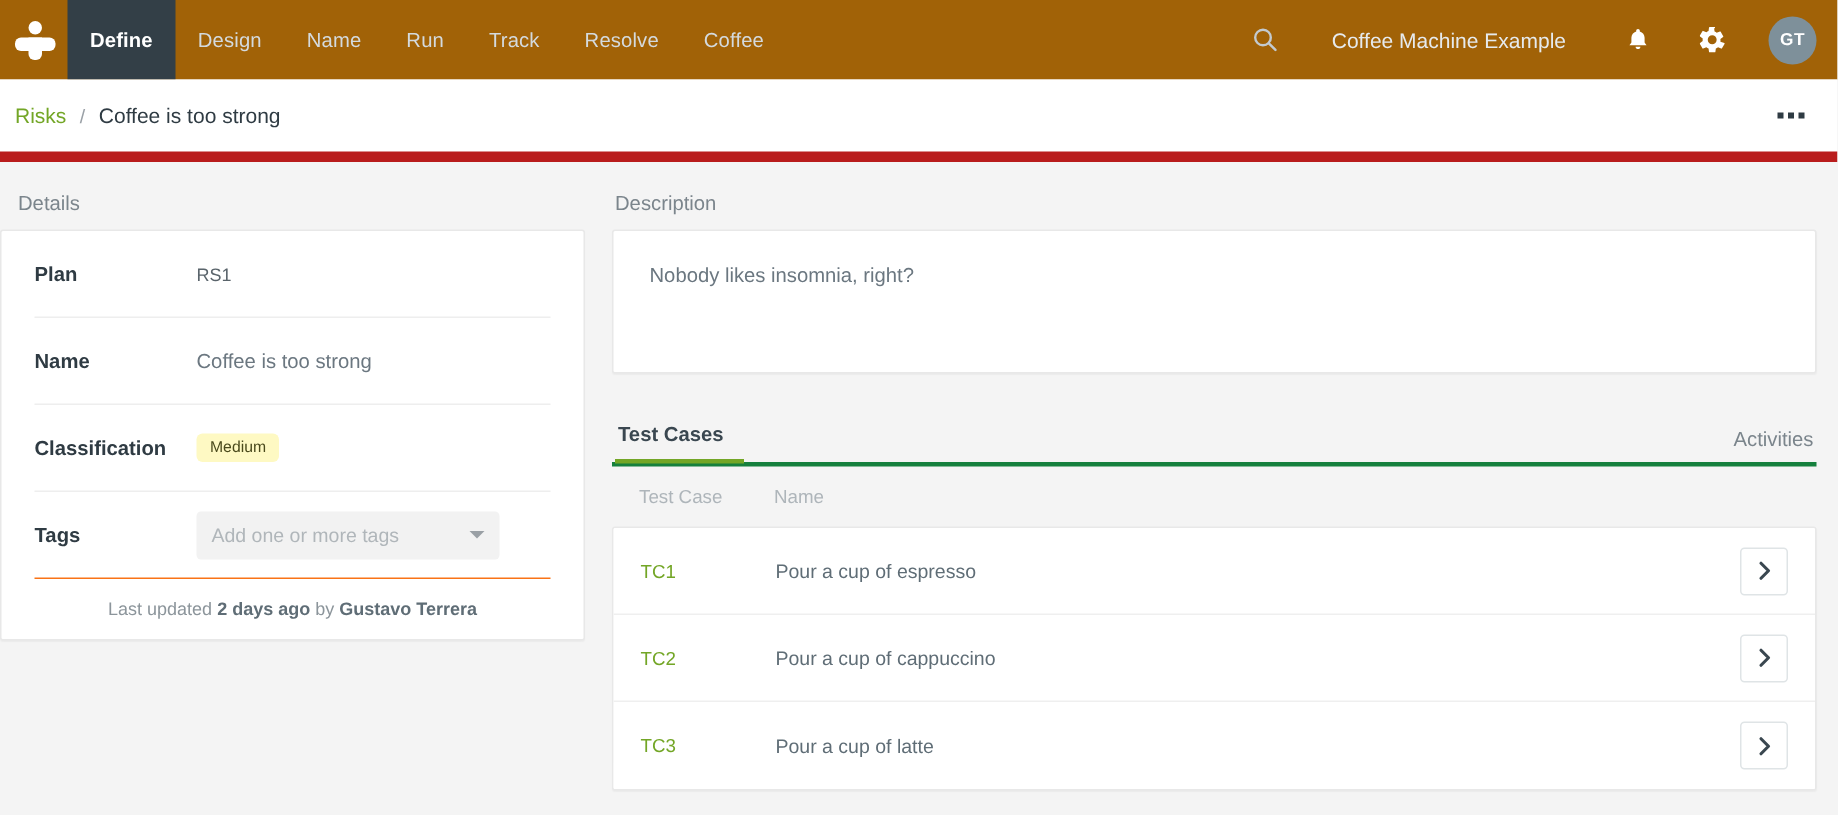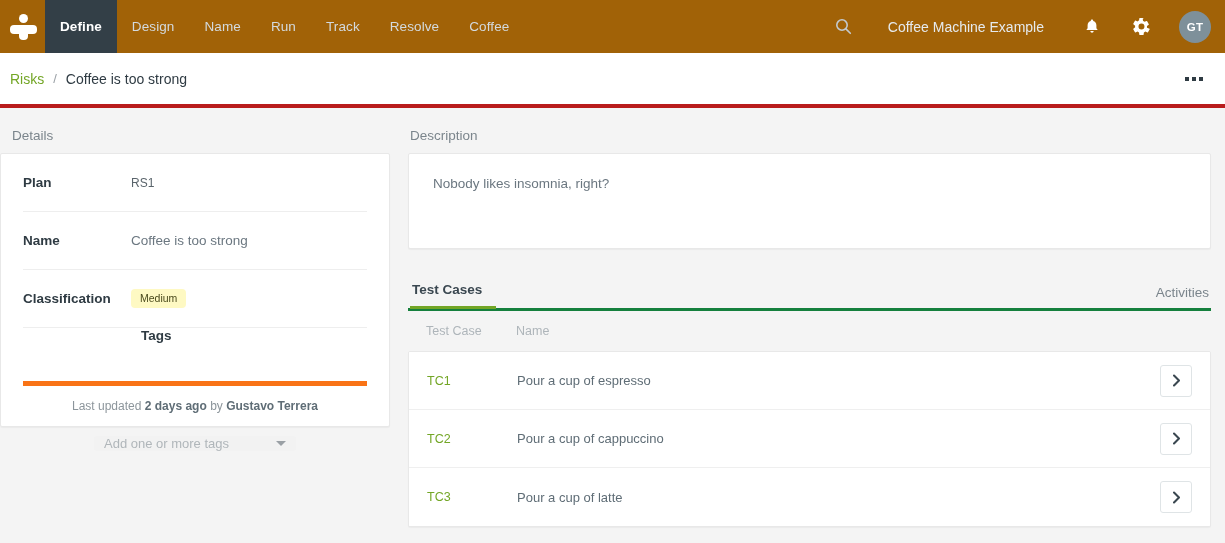--- a/index.html
+++ b/index.html
@@ -84,21 +84,21 @@
     display: flex; align-items: center; justify-content: center;
     margin-left: 8px;
     letter-spacing: .3px;
     cursor: pointer;
   }
 
   
   .crumbbar {
     height: 55px;
     background: #ffffff;
-    border-bottom: 4px solid #b91c1c;
+    border-bottom: 7px solid #b91c1c;
     display: flex; align-items: center;
     padding: 0 16px 0 10px;
     position: relative;
   }
   .crumb-link {
     color: #73a626;
     font-size: 14px;
     cursor: pointer;
     text-decoration: none;
   }
@@ -140,21 +140,21 @@
   }
 
   
   .detail-card { margin: 0 0 0 0; }
   .detail-rows { padding: 0 22px; }
   .detail-row {
     display: flex; align-items: center;
     height: 58px;
     border-bottom: 1px solid #eeeeee;
   }
-  .detail-row:last-child { border-bottom: 5px solid #f97316; flex-direction: column; }
+  .detail-row:last-child { border-bottom: 1px solid #f97316; }
   .detail-label {
     width: 108px; flex: 0 0 108px;
     font-size: 13.5px; font-weight: bold; color: #2f3b43;
   }
   .detail-value { font-size: 13.5px; color: #6b7780; }
   .detail-value.code { font-size: 12px; color: #5a646b; }
   .badge {
     display: inline-block;
     background: #fef9c3;
     color: #4a4a1c;

